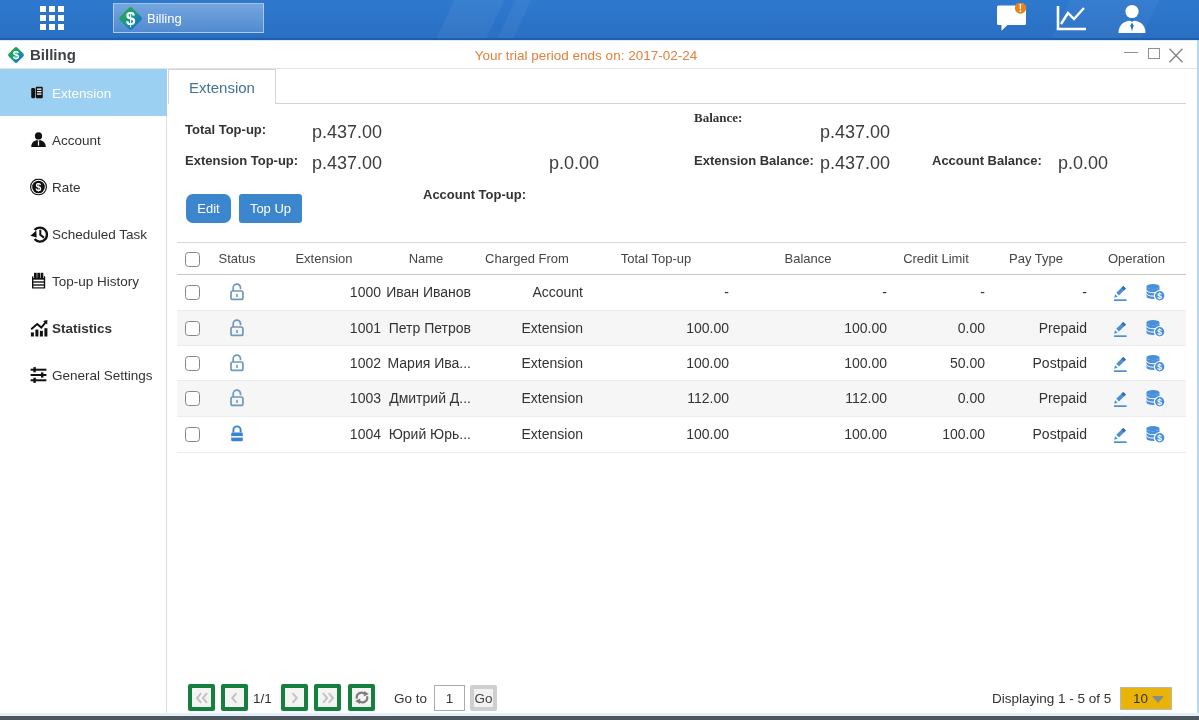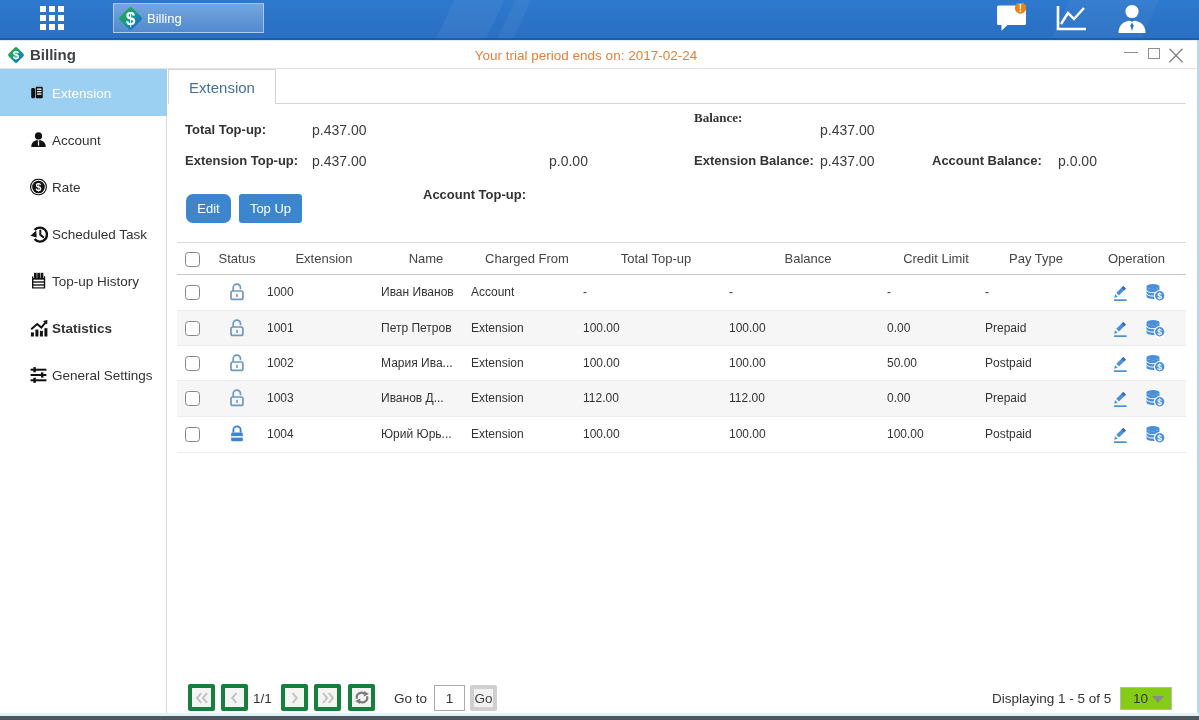--- a/index.html
+++ b/index.html
@@ -40,35 +40,35 @@
 .sicon { position:absolute; left:30px; top:50%; transform:translateY(-50%); }
 
 
 #content { position:absolute; left:168px; top:71px; width:1031px; height:646px; background:#fff; }
 #tabline { position:absolute; left:0; top:32px; width:1018px; height:1px; background:#d4d4d4; }
 #tab { position:absolute; left:0; top:-2px; width:108px; height:35px; background:#fff;
   border:1px solid #d4d4d4; border-bottom:none; color:#44719e; font-size:15px;
   display:flex; align-items:center; justify-content:center; }
 
 .slabel { position:absolute; font-size:13px; font-weight:bold; color:#333; white-space:nowrap; }
-.sval { position:absolute; font-size:14px; color:#3c3c3c; white-space:nowrap; }
+.sval { position:absolute; font-size:18px; color:#3c3c3c; white-space:nowrap; }
 
 .btn { position:absolute; background:#3c86cd; color:#fff; font-size:13px;
   border-radius:3px; display:flex; align-items:center; justify-content:center; }
 
 
 #tbl { position:absolute; left:9px; top:171px; width:1009px; }
 #thead { position:absolute; left:0; top:0; width:1009px; height:33px;
   border-top:1px solid #d8d8d8; border-bottom:1px solid #c8c8c8; }
 .th { position:absolute; top:0; height:32px; line-height:32px; text-align:center;
   font-size:13px; color:#454545; }
 .row { position:absolute; left:0; width:1009px; height:35px; border-bottom:1px solid #ececec; }
 .row.alt { background:#f6f6f6; }
-.td { position:absolute; top:0; height:35px; line-height:35px; text-align:left;
-  font-size:12px; color:#333; white-space:nowrap; overflow:hidden; }
+.td { position:absolute; top:0; height:35px; line-height:35px; text-align:right;
+  font-size:14px; color:#333; white-space:nowrap; overflow:hidden; }
 .cb { position:absolute; width:15px; height:15px; border:1.6px solid #858585;
   border-radius:3.5px; background:#fff; }
 .icn { position:absolute; }
 
 
 #pager { position:absolute; left:0; top:0; width:1199px; height:720px; pointer-events:none; }
 .pbtn { position:absolute; top:684px; width:27px; height:27px; background:#f4f4f4;
   border:4px solid #15803d; border-radius:2px; color:#c6c6c6; font-size:15px; font-weight:bold;
   display:flex; align-items:center; justify-content:center; }
 .ptext { position:absolute; font-size:13.5px; color:#333; white-space:nowrap; }
@@ -353,21 +353,21 @@
     </div>
 
     <div class="row alt" style="top:139px;height:36px;">
       <div class="cb" style="left:8px;top:10px;"></div>
       <svg class="icn" style="left:51px;top:7px;" width="18" height="20" viewBox="0 0 18 20">
             <path d="M5.2 9 L5.2 5.7 A3.65 3.65 0 0 1 12.5 5.7 L12.5 7.3" fill="none" stroke="#6f98c0" stroke-width="1.7"></path>
             <rect x="3" y="9" width="11.9" height="8.4" rx="1.7" fill="none" stroke="#6f98c0" stroke-width="1.7"></rect>
             <rect x="8.2" y="11.9" width="1.6" height="3.1" fill="#6f98c0"></rect>
           </svg>
       <div class="td" style="left:90px;width:114px;">1003</div>
-      <div class="td" style="left:204px;width:90px;">Иванов Д...</div>
+      <div class="td" style="left:204px;width:90px;">Дмитрий Д...</div>
       <div class="td" style="left:294px;width:112px;">Extension</div>
       <div class="td" style="left:406px;width:146px;">112.00</div>
       <div class="td" style="left:552px;width:158px;">112.00</div>
       <div class="td" style="left:710px;width:98px;">0.00</div>
       <div class="td" style="left:808px;width:102px;">Prepaid</div>
       <svg class="icn pcl" style="left:935px;top:9px;" width="17" height="18" viewBox="0 0 17 18">
             <rect x="7.2" y="1.8" width="3.8" height="9.8" transform="rotate(45 9.1 6.7)" fill="#4a90d9"></rect>
             <rect x="7.2" y="1.8" width="3.8" height="2.6" transform="rotate(45 9.1 6.7)" fill="#3d6ea8"></rect>
             <path d="M2.2 13.7 L3.1 10.3 L5.6 12.8 Z" fill="#4a90d9"></path>
             <rect x="2" y="15.3" width="12.6" height="1.7" fill="#4a90d9"></rect>
@@ -443,21 +443,21 @@
       <path d="M13.1 6.2 A4.9 4.9 0 0 1 4.8 10.8" fill="none" stroke="#7d7d7d" stroke-width="2.2"></path>
       <path d="M1.1 10.9 L6.3 8.5 L5.8 14.1 Z" fill="#7d7d7d"></path>
     </svg>
   </div>
   <div class="ptext" style="left:394px;top:691px;">Go to</div>
   <div style="position:absolute;left:434px;top:685px;width:31px;height:26px;border:1px solid #ababab;background:#fff;">
     <div style="position:absolute;left:0;width:100%;top:5px;text-align:center;font-size:13.5px;color:#333;">1</div>
   </div>
   <div class="pbtn" style="left:470px;top:685px;width:27px;height:26px;color:#444;font-weight:normal;font-size:13.5px;background:#f2f2f2;border-color:#cfcfcf;">Go</div>
   <div class="ptext" style="left:992px;top:691px;">Displaying 1 - 5 of 5</div>
-  <div style="position:absolute;left:1120px;top:687px;width:52px;height:23px;border:1px solid #b9b9b9;background:#84cc16;">
+  <div style="position:absolute;left:1120px;top:687px;width:52px;height:23px;border:1px solid #b9b9b9;background:#eab308;">
     <div style="position:absolute;left:12px;top:3px;font-size:13.5px;color:#333;">10</div>
     <div style="position:absolute;right:7px;top:8px;width:0;height:0;border-left:6px solid transparent;border-right:6px solid transparent;border-top:7px solid #8a8a8a;"></div>
   </div>
 </div>
 
 <div id="rborder"></div>
 <div id="bstrip1"></div>
 <div id="bstrip2"></div>
 </div>
 

